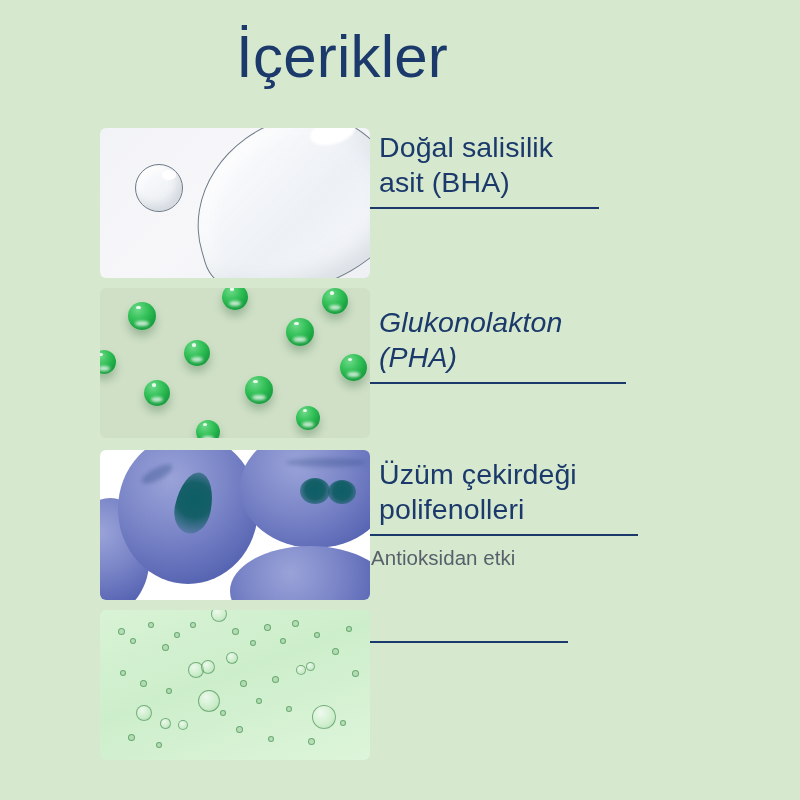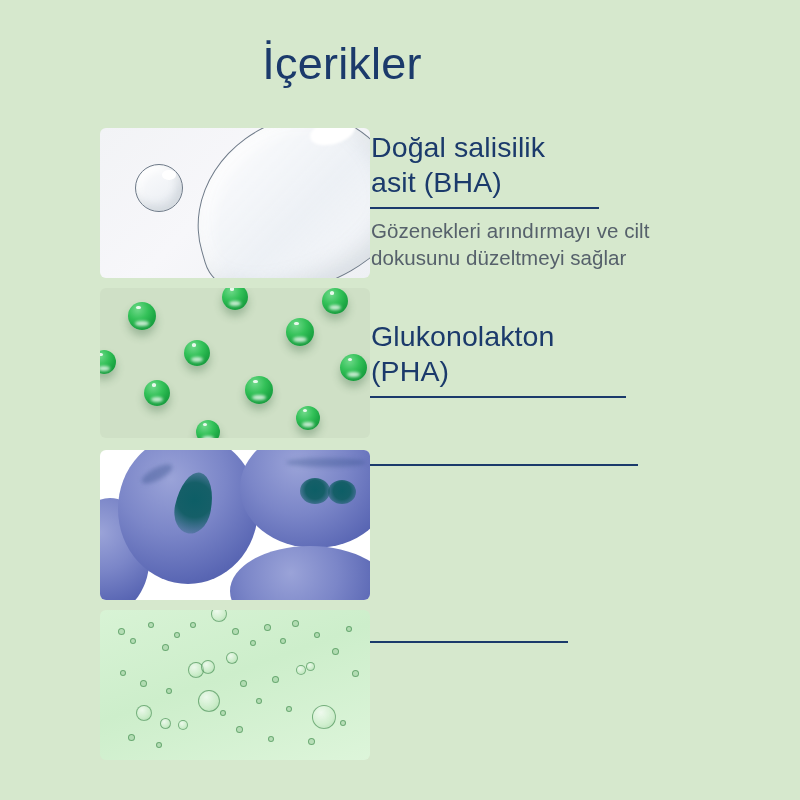--- a/index.html
+++ b/index.html
@@ -10,25 +10,25 @@
     width: 800px;
     height: 800px;
     background: #d6e8cd;
     font-family: "Liberation Sans", sans-serif;
     overflow: hidden;
     position: relative;
   }
 
   #page-title {
     position: absolute;
-    top: 38px;
+    top: 22px;
     left: 0;
     width: 684px;
     text-align: center;
-    font-size: 45px;
+    font-size: 60px;
     font-weight: 400;
     color: #1b3a6b;
     letter-spacing: 0.2px;
   }
 
   .ingredient-row {
     position: absolute;
     left: 0;
     width: 800px;
   }
@@ -47,20 +47,21 @@
     width: 400px;
   }
 
   .ing-title {
     font-size: 28.5px;
     font-weight: 400;
     color: #1b3a6b;
     line-height: 1.22;
     letter-spacing: 0.1px;
     white-space: pre-line;
+    margin-left: 8px;
   }
 
   .divider {
     height: 2px;
     background: #1b3a6b;
     margin-top: 7px;
     margin-bottom: 8px;
     margin-left: -1px;
   }
 
@@ -209,42 +210,40 @@
   <div class="thumb" style="top:0;">
     <div class="art-gel">
       <div class="gel-big"></div>
       <div class="gel-small"></div>
     </div>
   </div>
   <div class="text-block" style="top:2px;">
     <div class="ing-title">Doğal salisilik
 asit (BHA)</div>
     <div class="divider" style="width:229px;"></div>
-    <div class="ing-desc">Gözenekleri arındırmayı ve cilt
-dokusunu düzeltmeyi sağlar</div>
   </div>
 </div>
 
 <div class="ingredient-row" style="top:288px;">
   <div class="thumb" style="top:0;">
     <div class="art-beads">
       <div class="bead" style="left:28px;top:14px;width:28px;height:28px;"></div>
       <div class="bead" style="left:122px;top:-4px;width:26px;height:26px;"></div>
       <div class="bead" style="left:222px;top:0px;width:26px;height:26px;"></div>
       <div class="bead" style="left:-8px;top:62px;width:24px;height:24px;"></div>
       <div class="bead" style="left:84px;top:52px;width:26px;height:26px;"></div>
       <div class="bead" style="left:186px;top:30px;width:28px;height:28px;"></div>
       <div class="bead" style="left:240px;top:66px;width:27px;height:27px;"></div>
       <div class="bead" style="left:44px;top:92px;width:26px;height:26px;"></div>
       <div class="bead" style="left:145px;top:88px;width:28px;height:28px;"></div>
       <div class="bead" style="left:196px;top:118px;width:24px;height:24px;"></div>
       <div class="bead" style="left:96px;top:132px;width:24px;height:24px;"></div>
     </div>
   </div>
-  <div class="text-block" style="top:31px;">
+  <div class="text-block" style="top:17px;font-style:italic;">
     <div class="ing-title">Glukonolakton
 (PHA)</div>
     <div class="divider" style="width:256px;"></div>
   </div>
 </div>
 
 <div class="ingredient-row" style="top:450px;">
   <div class="thumb" style="top:0;">
     <div class="art-grapes">
       <div class="grape" style="left:-30px;top:48px;width:80px;height:115px;"></div>
@@ -252,21 +251,24 @@
       <div class="grape" style="left:140px;top:-22px;width:150px;height:120px;"></div>
       <div class="grape" style="left:130px;top:96px;width:160px;height:90px;"></div>
       <div class="grape-mark" style="left:76px;top:22px;width:36px;height:62px;border-radius:50% 50% 50% 50%/60% 60% 40% 40%;transform:rotate(12deg);"></div>
       <div class="grape-mark" style="left:200px;top:28px;width:30px;height:26px;"></div>
       <div class="grape-mark" style="left:228px;top:30px;width:28px;height:24px;"></div>
       <div class="grape-mark" style="left:40px;top:18px;width:34px;height:12px;background:rgba(40,70,130,0.35);transform:rotate(-28deg);filter:blur(2px);"></div>
       <div class="grape-mark" style="left:186px;top:8px;width:80px;height:9px;background:rgba(40,70,130,0.30);filter:blur(2px);"></div>
     </div>
   </div>
   <div class="text-block" style="top:7px;">
+    <div class="ing-title">Üzüm çekirdeği
+polifenolleri</div>
     <div class="divider" style="width:268px;"></div>
+    <div class="ing-desc">Antioksidan etki</div>
   </div>
 </div>
 
 <div class="ingredient-row" style="top:610px;">
   <div class="thumb" style="top:0;">
     <div class="art-bubbles">
       <div class="bub" style="left:98px;top:80px;width:20px;height:20px;"></div>
       <div class="bub" style="left:212px;top:95px;width:22px;height:22px;"></div>
       <div class="bub" style="left:88px;top:52px;width:14px;height:14px;"></div>
       <div class="bub" style="left:101px;top:50px;width:12px;height:12px;"></div>

